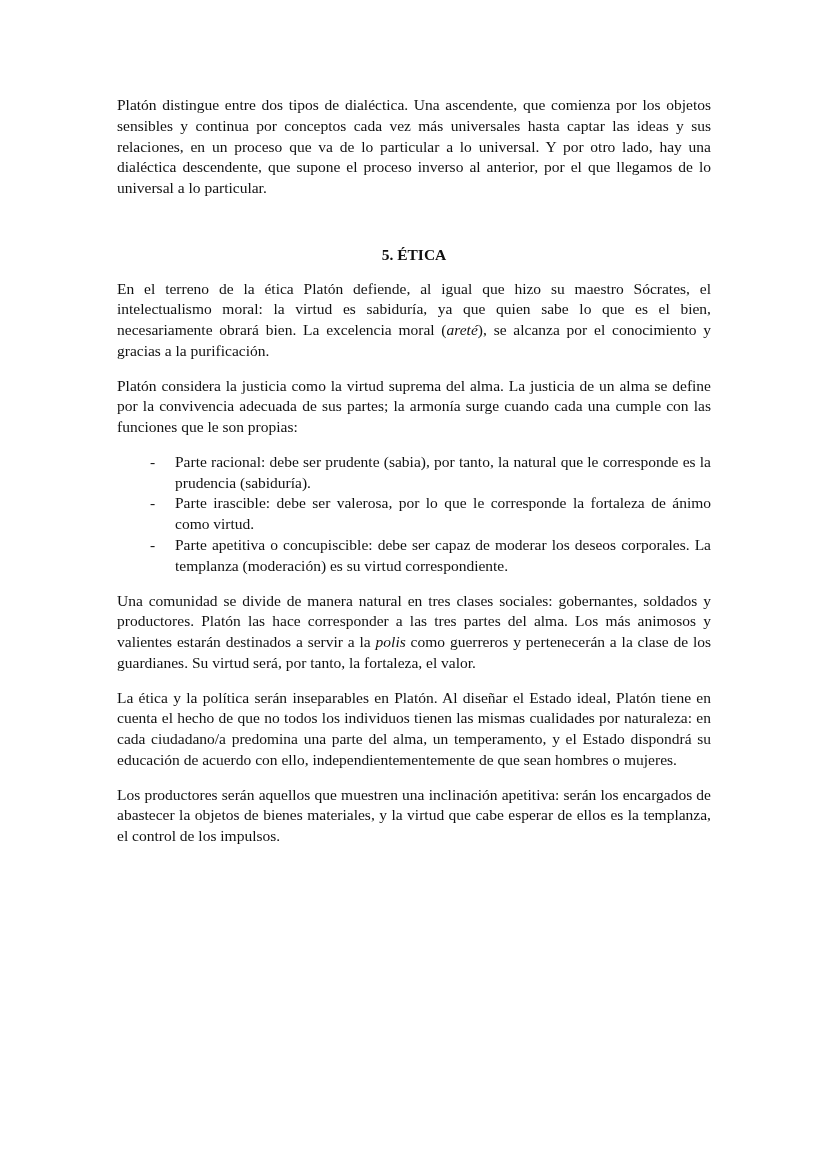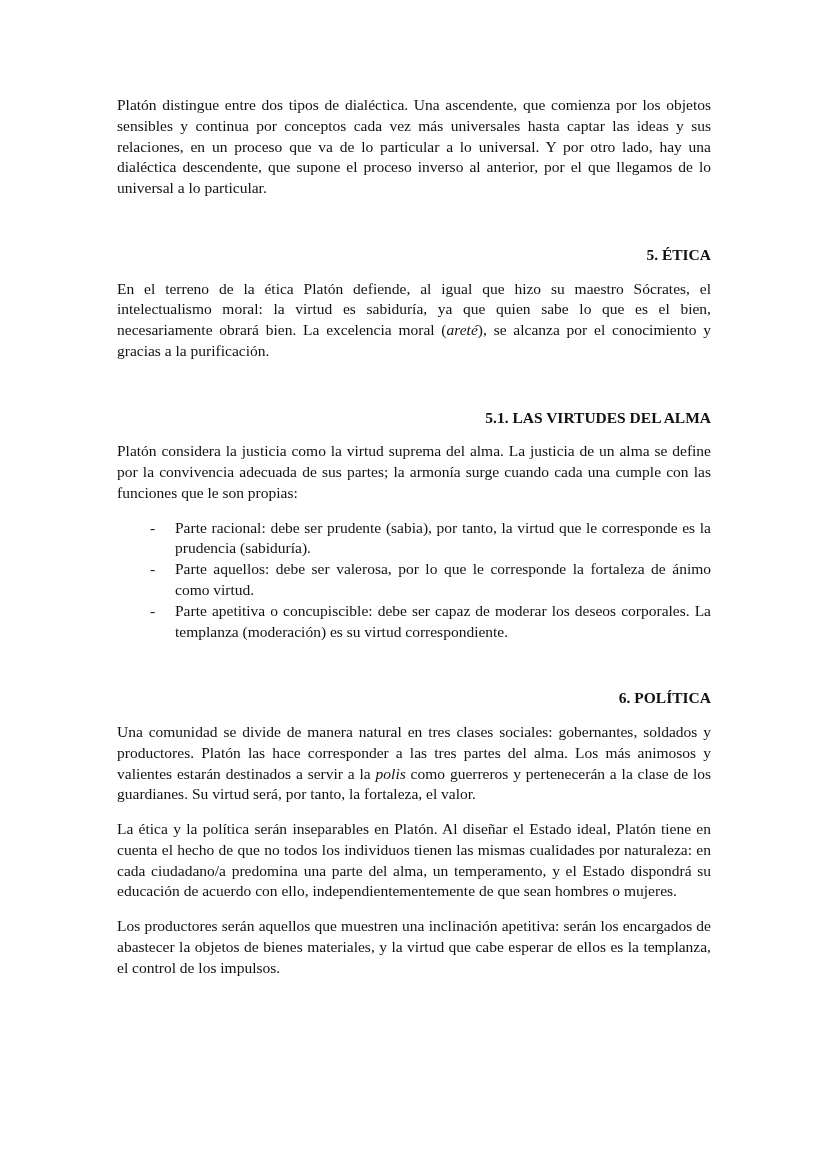--- a/index.html
+++ b/index.html
@@ -20,21 +20,21 @@
   }
   .para {
     margin: 0 0 14px 0;
     text-align: justify;
   }
   .heading {
     font-family: "Liberation Serif", serif;
     font-size: 15.5px;
     font-weight: bold;
     margin: 46px 0 13px 0;
-    text-align: right;
+    text-align: center;
   }
   .list {
     margin: 0 0 14px 0;
     padding: 0;
   }
   .list-item {
     display: flex;
     padding-left: 33px;
     margin: 0;
   }
@@ -54,41 +54,39 @@
 
 <div class="page">
 
   <p class="para">Platón distingue entre dos tipos de dialéctica. Una ascendente, que comienza por los objetos sensibles y continua por conceptos cada vez más universales hasta captar las ideas y sus relaciones, en un proceso que va de lo particular a lo universal. Y por otro lado, hay una dialéctica descendente, que supone el proceso inverso al anterior, por el que llegamos de lo universal a lo particular.</p>
 
 
   <h2 class="heading">5. ÉTICA</h2>
 
   <p class="para"><span>En el terreno de la ética Platón defiende, al igual que hizo su maestro Sócrates, el intelectualismo moral: la virtud es sabiduría, ya que quien sabe lo que es el bien, necesariamente obrará bien. La excelencia moral (</span><em>areté</em><span>), se alcanza por el conocimiento y gracias a la purificación.</span></p>
 
-  <h2 class="heading">5.1. LAS VIRTUDES DEL ALMA</h2>
 
   <p class="para">Platón considera la justicia como la virtud suprema del alma. La justicia de un alma se define por la convivencia adecuada de sus partes; la armonía surge cuando cada una cumple con las funciones que le son propias:</p>
 
   <div class="list">
     <div class="list-item">
       <span class="marker">-</span>
-      <span class="li-text">Parte racional: debe ser prudente (sabia), por tanto, la virtud que le corresponde es la prudencia (sabiduría).</span>
+      <span class="li-text">Parte racional: debe ser prudente (sabia), por tanto, la natural que le corresponde es la prudencia (sabiduría).</span>
     </div>
     <div class="list-item">
       <span class="marker">-</span>
-      <span class="li-text">Parte aquellos: debe ser valerosa, por lo que le corresponde la fortaleza de ánimo como virtud.</span>
+      <span class="li-text">Parte irascible: debe ser valerosa, por lo que le corresponde la fortaleza de ánimo como virtud.</span>
     </div>
     <div class="list-item">
       <span class="marker">-</span>
       <span class="li-text">Parte apetitiva o concupiscible: debe ser capaz de moderar los deseos corporales. La templanza (moderación) es su virtud correspondiente.</span>
     </div>
   </div>
 
 
-  <h2 class="heading">6. POLÍTICA</h2>
 
   <p class="para"><span>Una comunidad se divide de manera natural en tres clases sociales: gobernantes, soldados y productores. Platón las hace corresponder a las tres partes del alma. Los más animosos y valientes estarán destinados a servir a la </span><em>polis</em><span> como guerreros y pertenecerán a la clase de los guardianes. Su virtud será, por tanto, la fortaleza, el valor.</span></p>
 
   <p class="para">La ética y la política serán inseparables en Platón. Al diseñar el Estado ideal, Platón tiene en cuenta el hecho de que no todos los individuos tienen las mismas cualidades por naturaleza: en cada ciudadano/a predomina una parte del alma, un temperamento, y el Estado dispondrá su educación de acuerdo con ello, independientementemente de que sean hombres o mujeres.</p>
 
   <p class="para">Los productores serán aquellos que muestren una inclinación apetitiva: serán los encargados de abastecer la objetos de bienes materiales, y la virtud que cabe esperar de ellos es la templanza, el control de los impulsos.</p>
 
 </div>
 
 </body></html>

